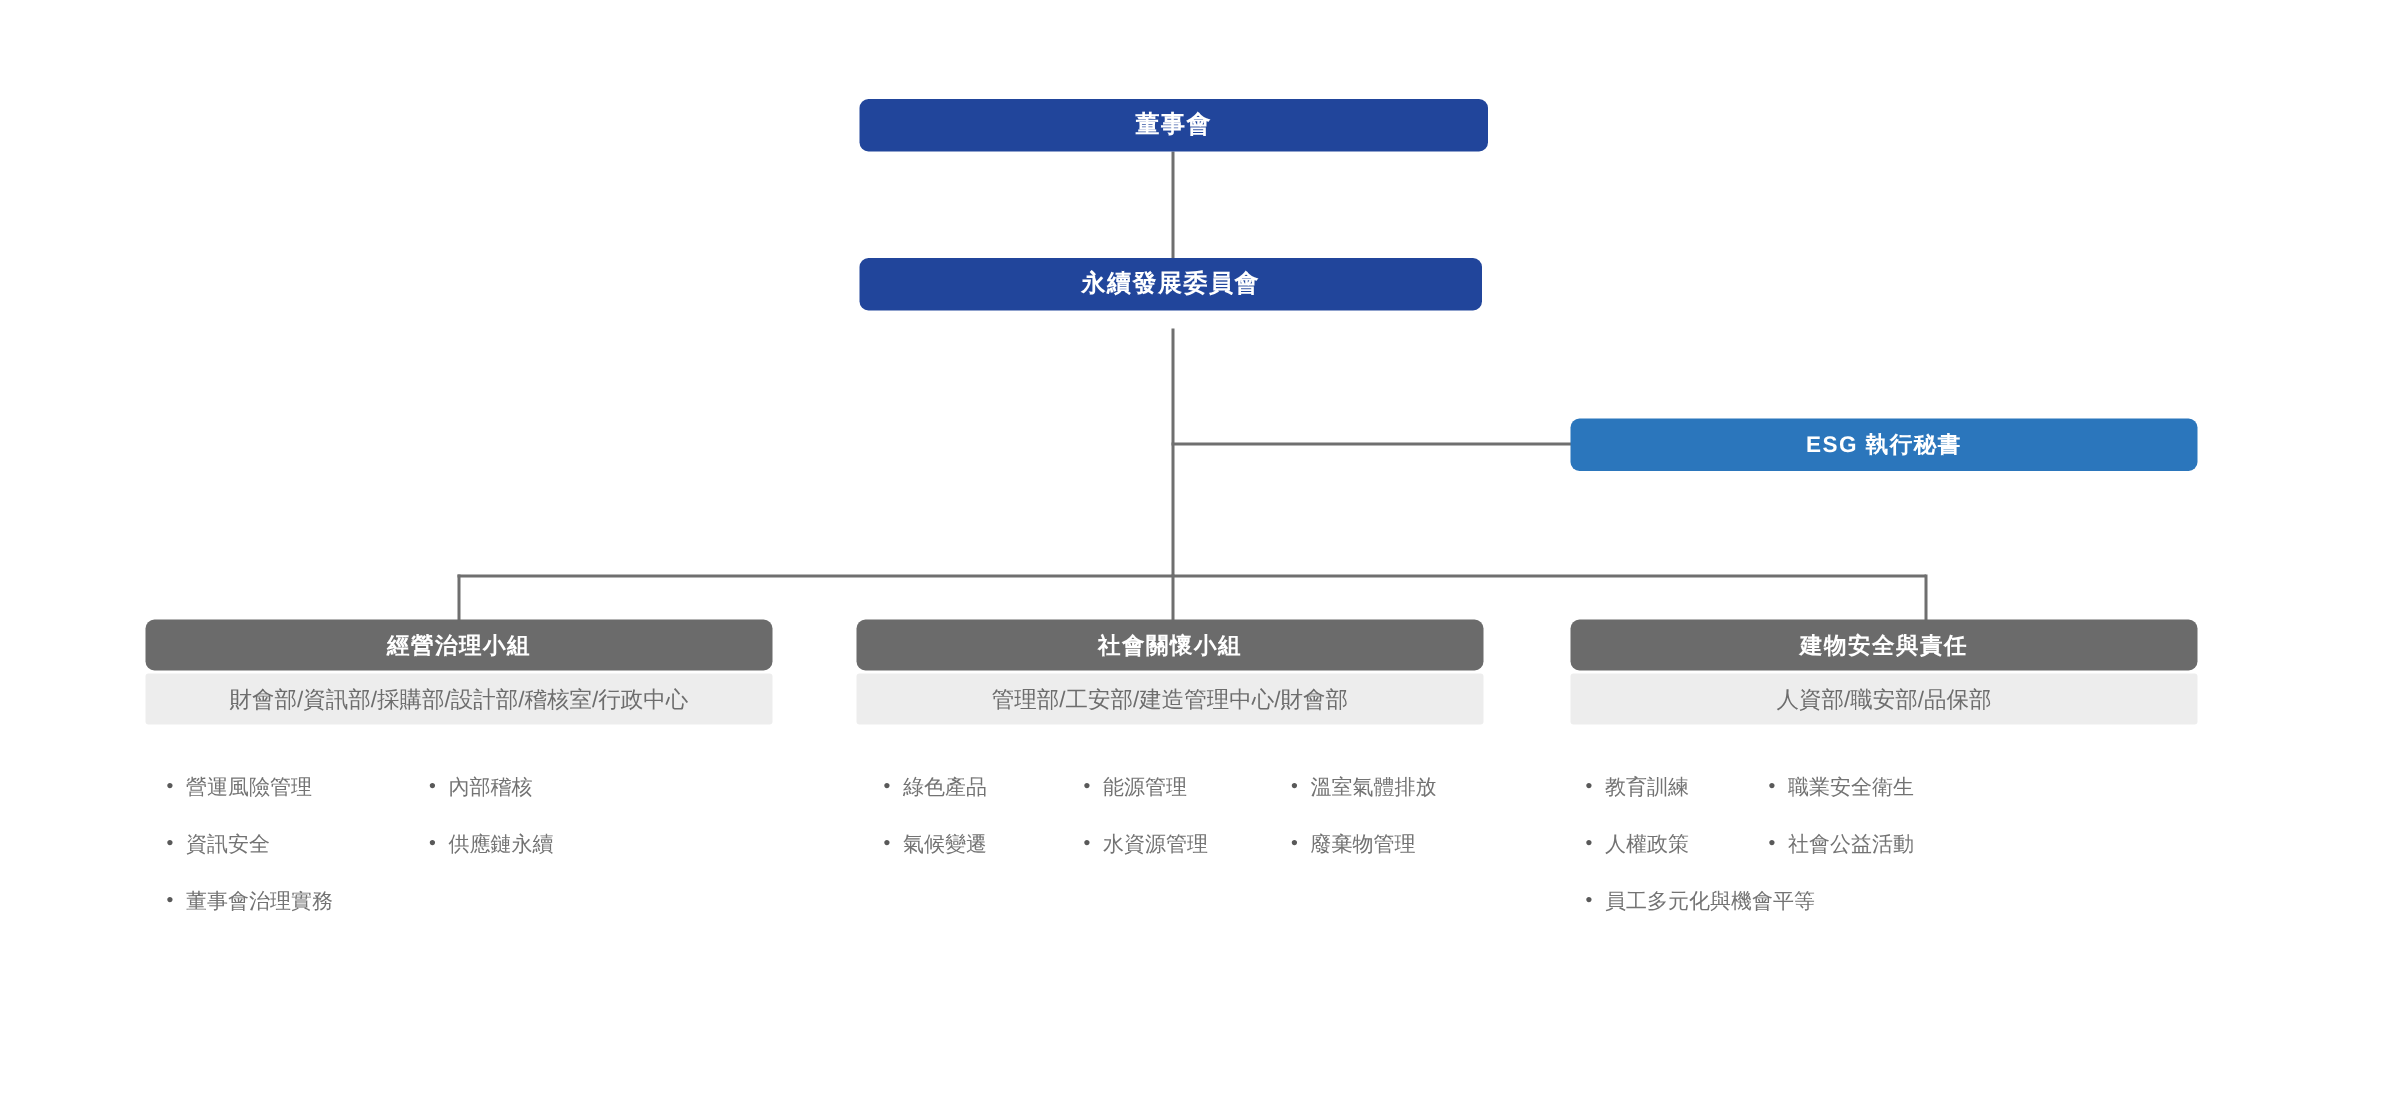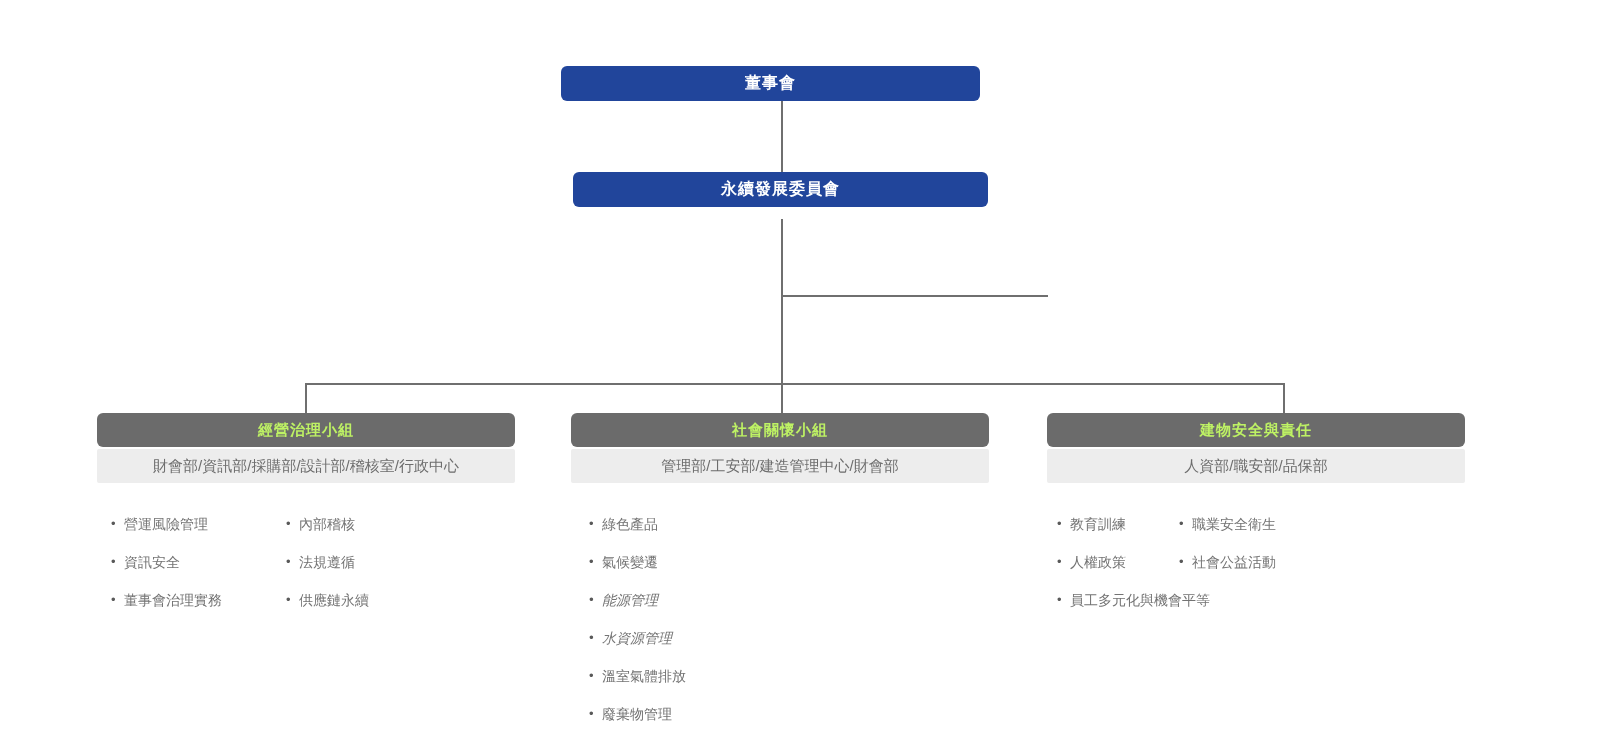--- a/index.html
+++ b/index.html
@@ -32,21 +32,21 @@
     border-radius: 6px;
     display: flex;
     align-items: center;
     justify-content: center;
     color: #ffffff;
     font-weight: bold;
     letter-spacing: 1px;
     box-sizing: border-box;
   }
   .node-board {
-    left: 561px;
+    left: 573px;
     top: 66px;
     width: 419px;
     height: 35px;
     background: #21459B;
     font-size: 16px;
   }
   .node-committee {
     left: 573px;
     top: 172px;
     width: 415px;
@@ -64,21 +64,21 @@
   }
 
   
   .group {
     position: absolute;
     top: 413px;
   }
   .group-head {
     border-radius: 6px;
     background: #6B6B6B;
-    color: #bef264;
+    color: #ffffff;
     font-size: 15px;
     font-weight: bold;
     letter-spacing: 1px;
     height: 34px;
     display: flex;
     align-items: center;
     justify-content: center;
     box-sizing: border-box;
   }
   .group-sub {
@@ -122,29 +122,29 @@
 
   
   .group-gov    { left: 97px;   width: 418px; }
   .group-env    { left: 571px;  width: 418px; }
   .group-social { left: 1047px; width: 418px; }
 
   .group-gov .item-col:nth-child(1)    { width: 175px; }
   .group-gov .item-col:nth-child(2)    { width: 130px; }
   .group-gov .item-col:nth-child(3)    { width: 110px; }
   .group-env .item-col:nth-child(1)    { width: 135px; }
-  .group-env .item-col:nth-child(2)    { width: 140px; font-style: italic; }
+  .group-env .item-col:nth-child(2)    { width: 140px; }
   .group-env .item-col:nth-child(3)    { width: 130px; }
 
   .group-social .item-col:nth-child(1) { width: 122px; }
   .group-social .item-col:nth-child(2) { width: 152px; }
   .group-social .item-col:nth-child(3) { width: 140px; }
 
   .group-gov .group-items    { padding-left: 14px; }
-  .group-env .group-items    { padding-left: 18px; flex-direction: column; }
+  .group-env .group-items    { padding-left: 18px; }
   .group-social .group-items { padding-left: 10px; }
 </style>
 </head>
 <body>
 
 <div id="chart-root">
 
   <div class="line line-v" style="left:781px; top:101px; height:83px;"></div>
 
   <div class="line line-v" style="left:781px; top:219px; height:165px;"></div>
@@ -158,37 +158,39 @@
   <div class="line line-v" style="left:1283px; top:383px; height:31px;"></div>
 
   <div class="node-box node-board">
     <span>董事會</span>
   </div>
 
   <div class="node-box node-committee">
     <span>永續發展委員會</span>
   </div>
 
+  <div class="node-box node-secretary">
+    <span>ESG 執行秘書</span>
+  </div>
 
   <div class="group group-gov">
     <div class="group-head">
       <span>經營治理小組</span>
     </div>
     <div class="group-sub">
       <span>財會部/資訊部/採購部/設計部/稽核室/行政中心</span>
     </div>
     <div class="group-items">
       <div class="item-col">
         <div class="item">營運風險管理</div>
         <div class="item">資訊安全</div>
         <div class="item">董事會治理實務</div>
       </div>
       <div class="item-col">
         <div class="item">內部稽核</div>
-        <div class="item">法規遵循</div>
         <div class="item">供應鏈永續</div>
       </div>
     </div>
   </div>
 
   <div class="group group-env">
     <div class="group-head">
       <span>社會關懷小組</span>
     </div>
     <div class="group-sub">

